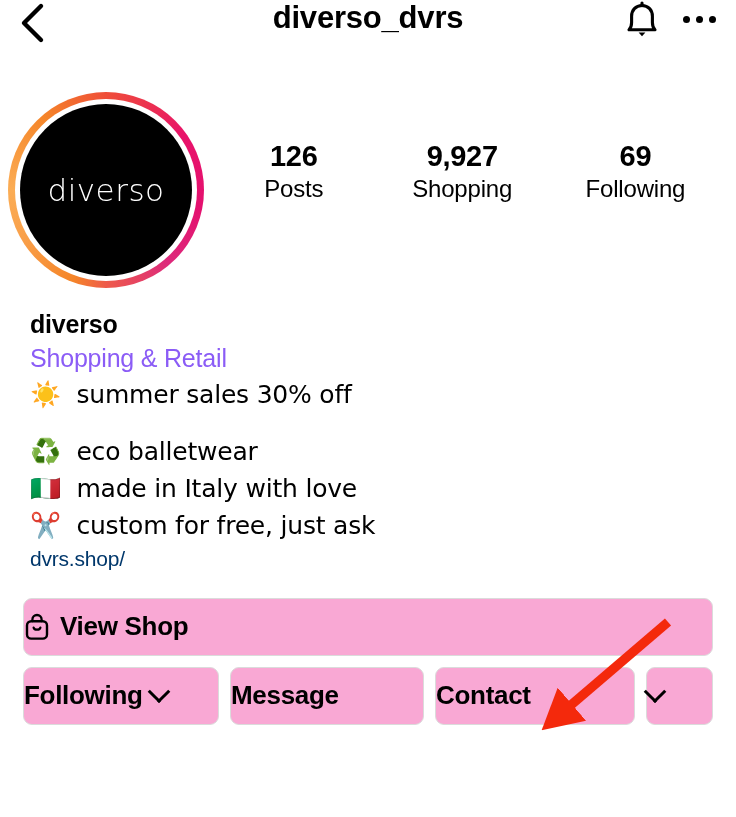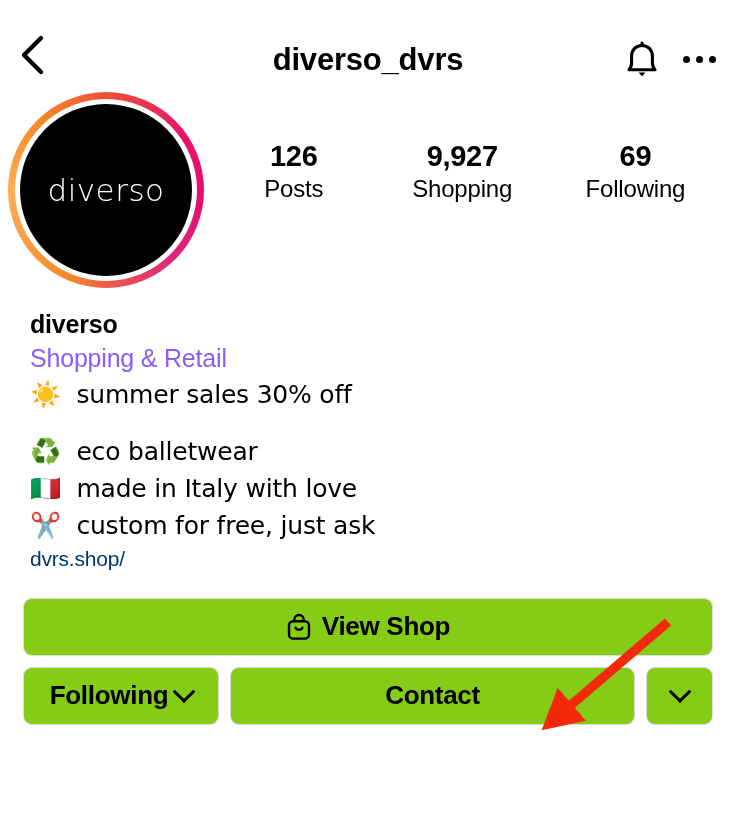--- a/index.html
+++ b/index.html
@@ -14,21 +14,21 @@
     color: #000000;
     overflow: hidden;
     position: relative;
   }
 
   
   .header {
     position: relative;
     height: 78px;
     display: flex;
-    align-items: flex-end;
+    align-items: flex-start;
     padding: 0 18px;
     box-sizing: border-box;
   }
   .back-btn {
     width: 46px;
     height: 46px;
     display: flex;
     align-items: center;
     justify-content: flex-start;
     cursor: pointer;
@@ -195,25 +195,25 @@
     font-family: "DejaVu Sans", sans-serif;
   }
 
   
   .btn-area {
     padding: 24px 23px 0 23px;
   }
   .btn {
     border: 1px solid #dbdbdb;
     border-radius: 9px;
-    background: #84cc16;
+    background: #f9a8d4;
     height: 58px;
     display: flex;
     align-items: center;
-    justify-content: center;
+    justify-content: flex-start;
     font-size: 26px;
     font-weight: bold;
     letter-spacing: -0.3px;
     box-sizing: border-box;
     cursor: pointer;
     color: #000;
   }
   .btn-shop {
     width: 100%;
     gap: 10px;
@@ -322,20 +322,23 @@
       <path d="M9.6 14.6 C10.4 17.4 15.6 17.4 16.4 14.6" fill="none" stroke="#000" stroke-width="2.2" stroke-linecap="round"></path>
     </svg>
     <span>View Shop</span>
   </div>
 
   <div class="btn-row">
     <div class="btn btn-following">
       <span>Following</span>
       <span class="chev-down"></span>
     </div>
+    <div class="btn btn-message">
+      <span>Message</span>
+    </div>
     <div class="btn btn-contact">
       <span>Contact</span>
     </div>
     <div class="btn btn-chevron">
       <span class="chev-down"></span>
     </div>
   </div>
 </div>
 
 <svg class="annotation">

